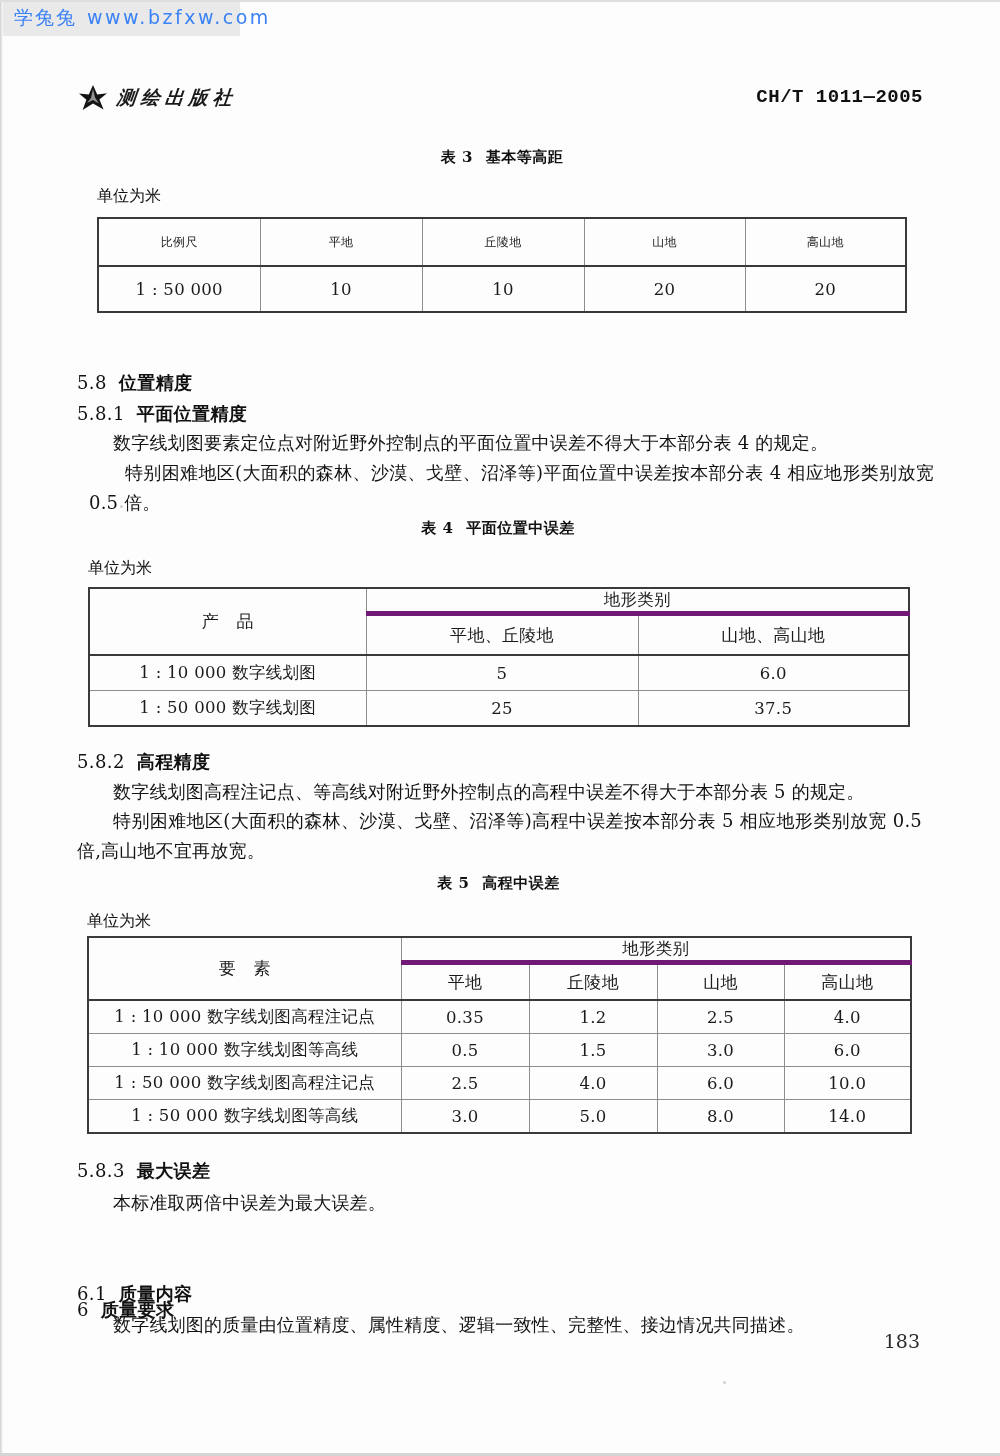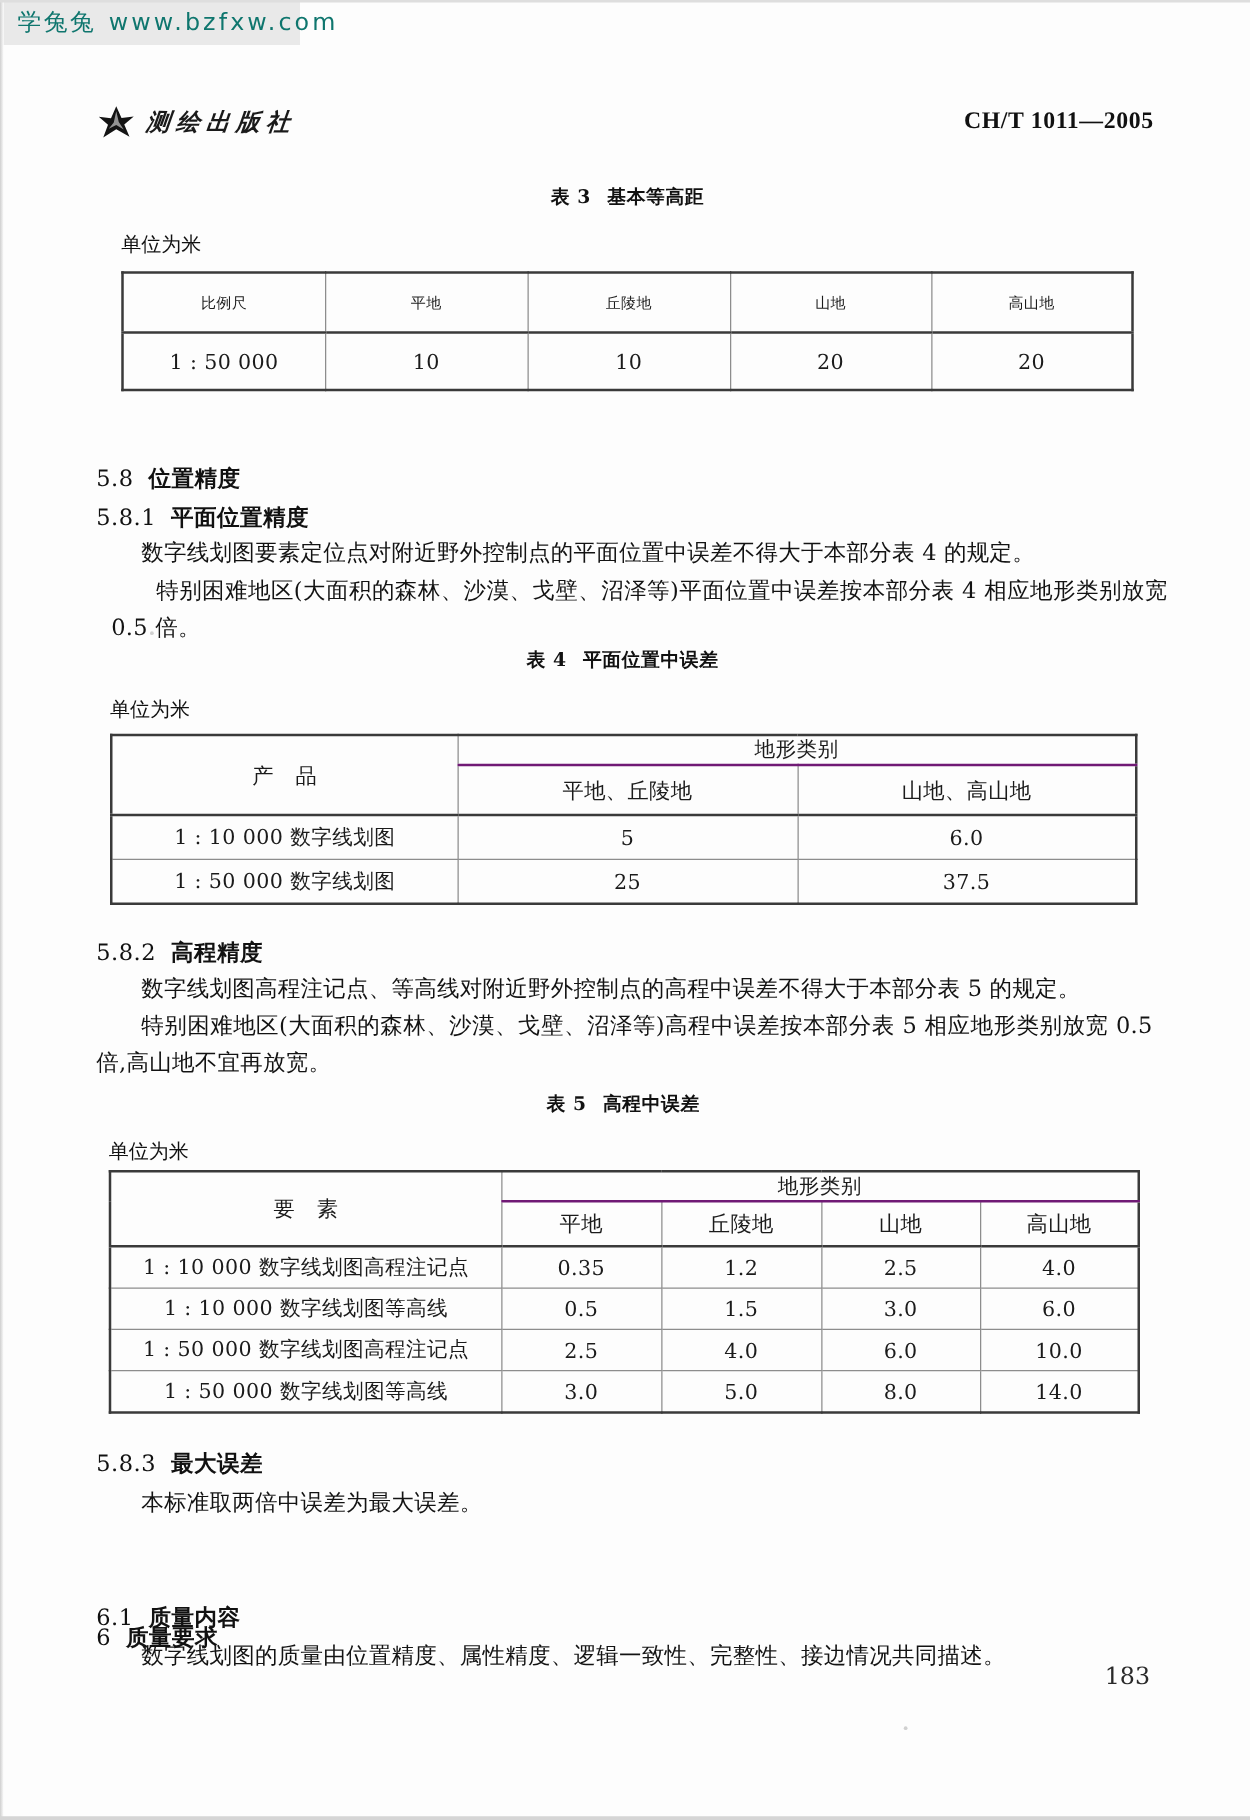--- a/index.html
+++ b/index.html
@@ -34,41 +34,41 @@
   .scan-band {
     position: absolute; left: 0; top: 0; width: 240px; height: 36px;
     background: #e9e9e9;
   }
 
   
   .wm-top {
     position: absolute; left: 14px; top: 5px;
     font-family: "DejaVu Sans", "Liberation Sans", sans-serif;
     font-size: 19px;
-    color: #0f766e;
+    color: #3b82f6;
     letter-spacing: 1px;
     white-space: nowrap;
   }
   .wm-top .wm-cn { letter-spacing: 2px; }
   .wm-top .wm-url { letter-spacing: 2.5px; margin-left: 10px; }
   .wm-big {
     position: absolute; left: 186px; top: 138px;
     font-family: "DejaVu Sans", "Liberation Sans", sans-serif;
     font-weight: bold;
     font-size: 80px;
     color: #dcdcdc;
     letter-spacing: -1px;
     user-select: none;
     z-index: 0;
   }
 
   
   .runhead {
     position: absolute; top: 86px; right: 77px;
-    font-family: Liberation Serif, serif;
+    font-family: Liberation Mono, monospace;
     font-weight: bold;
     font-size: 19px;
     letter-spacing: 0.5px;
     white-space: nowrap;
   }
   .publisher {
     position: absolute; left: 78px; top: 84px;
     display: flex; align-items: center; gap: 9px;
     white-space: nowrap;
   }
@@ -115,21 +115,21 @@
     color: #1b1b1b;
   }
   table.doc {
     border: 2px solid #3a3a3a;
   }
   table.doc td.hd {
     border-bottom: 2px solid #3a3a3a;
     font-size: 12px;
   }
   table.doc td.hd-top {
-    border-bottom: 2px solid #701a75;
+    border-bottom: 5px solid #701a75;
   }
   table.doc td.hd-sub {
     border-bottom: 2px solid #3a3a3a;
     font-size: 17px;
   }
   table.doc td.hd-side {
     border-bottom: 2px solid #3a3a3a;
     font-size: 17px;
   }
 

